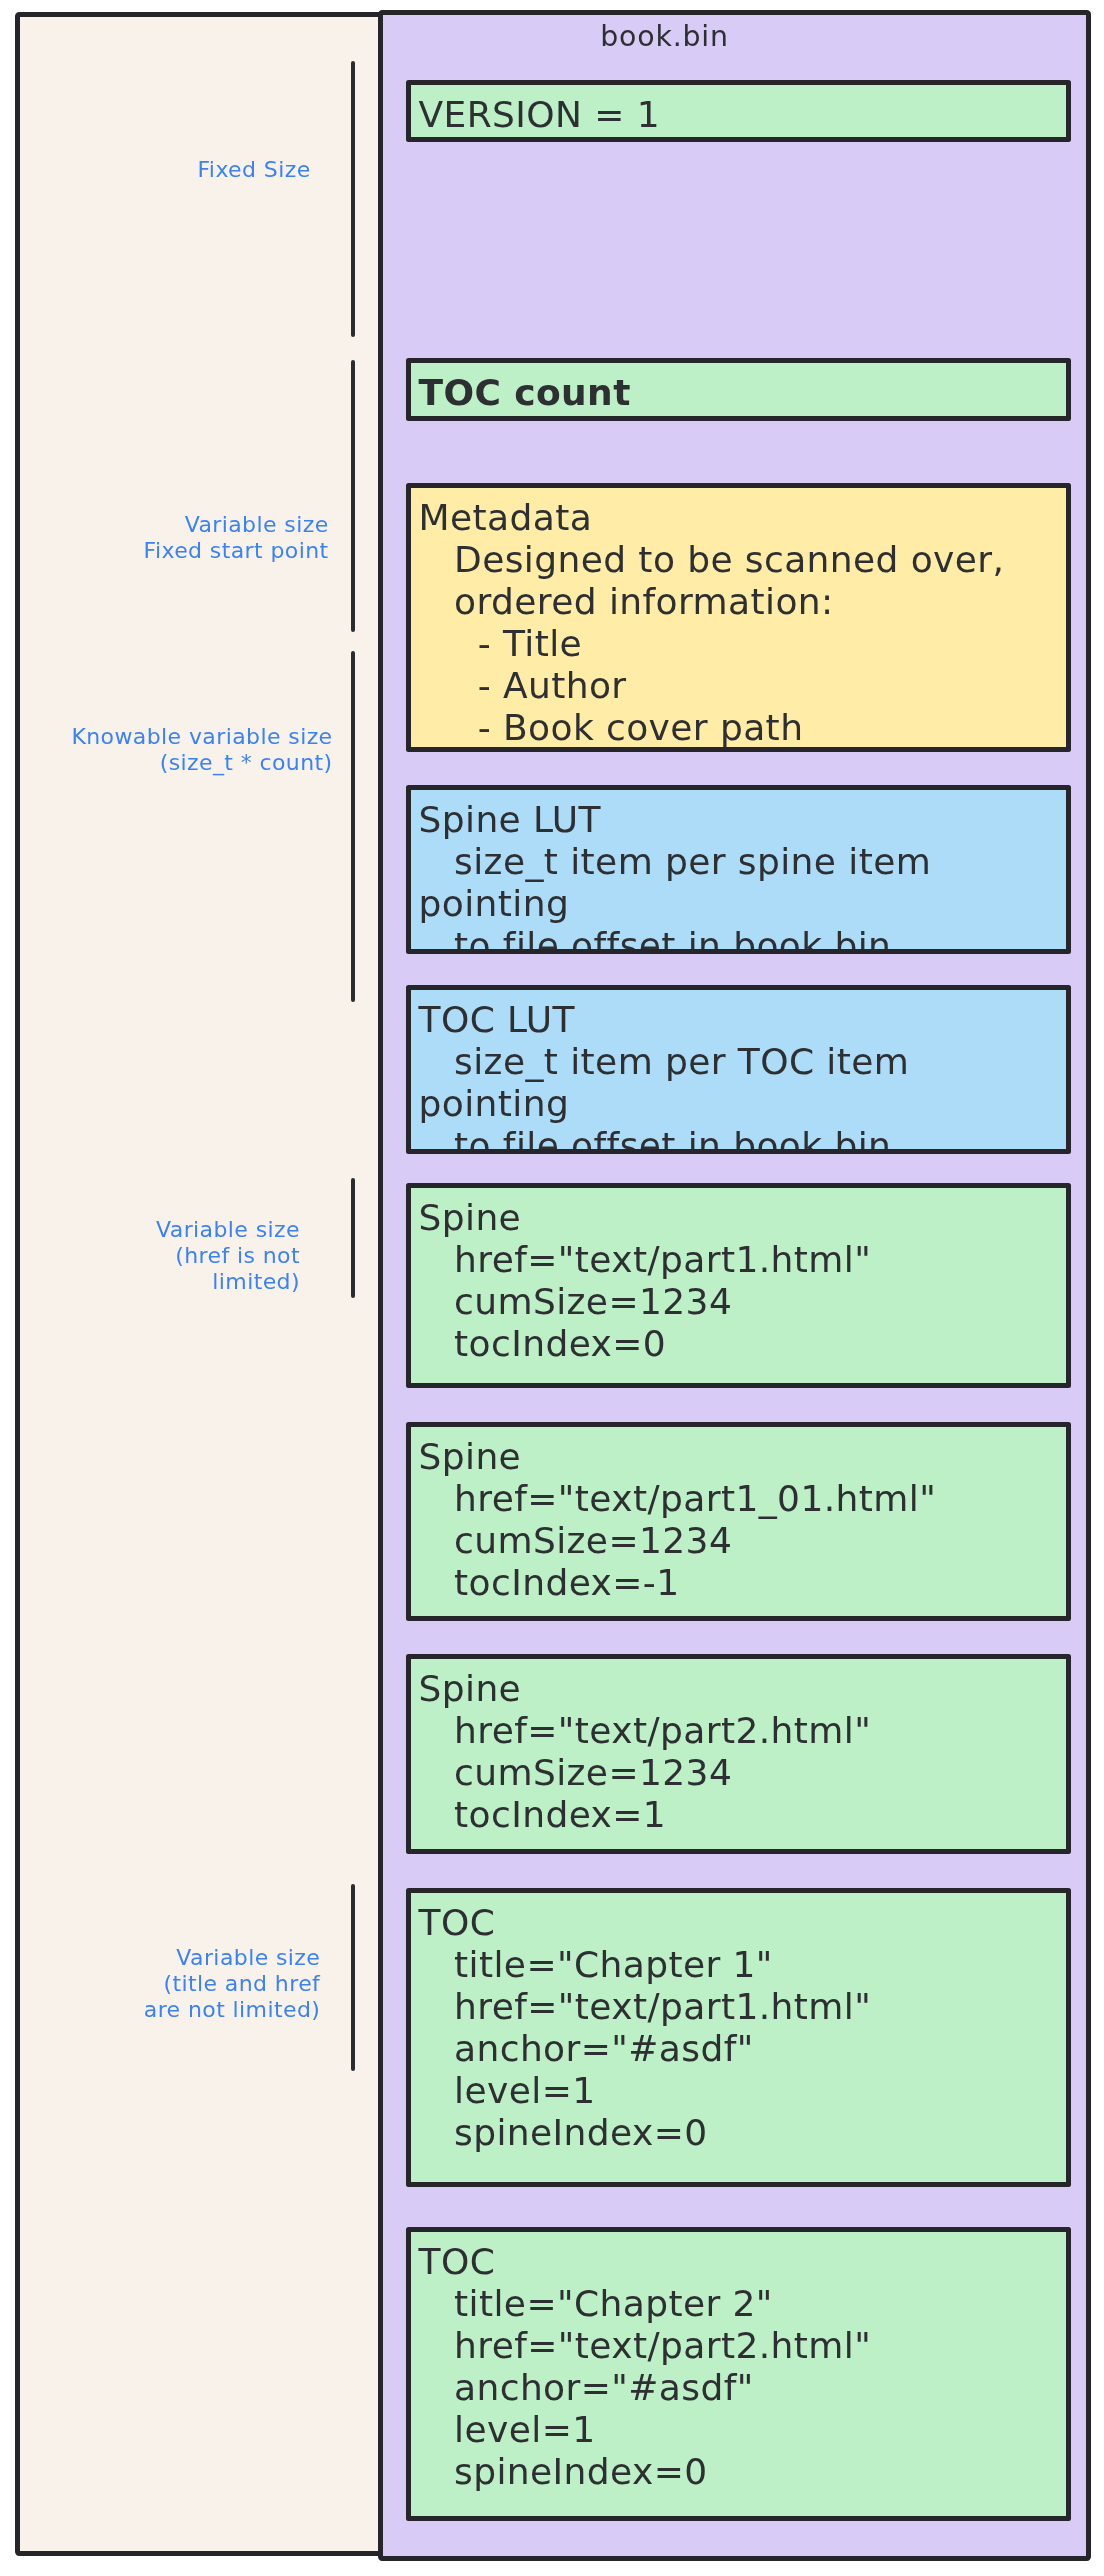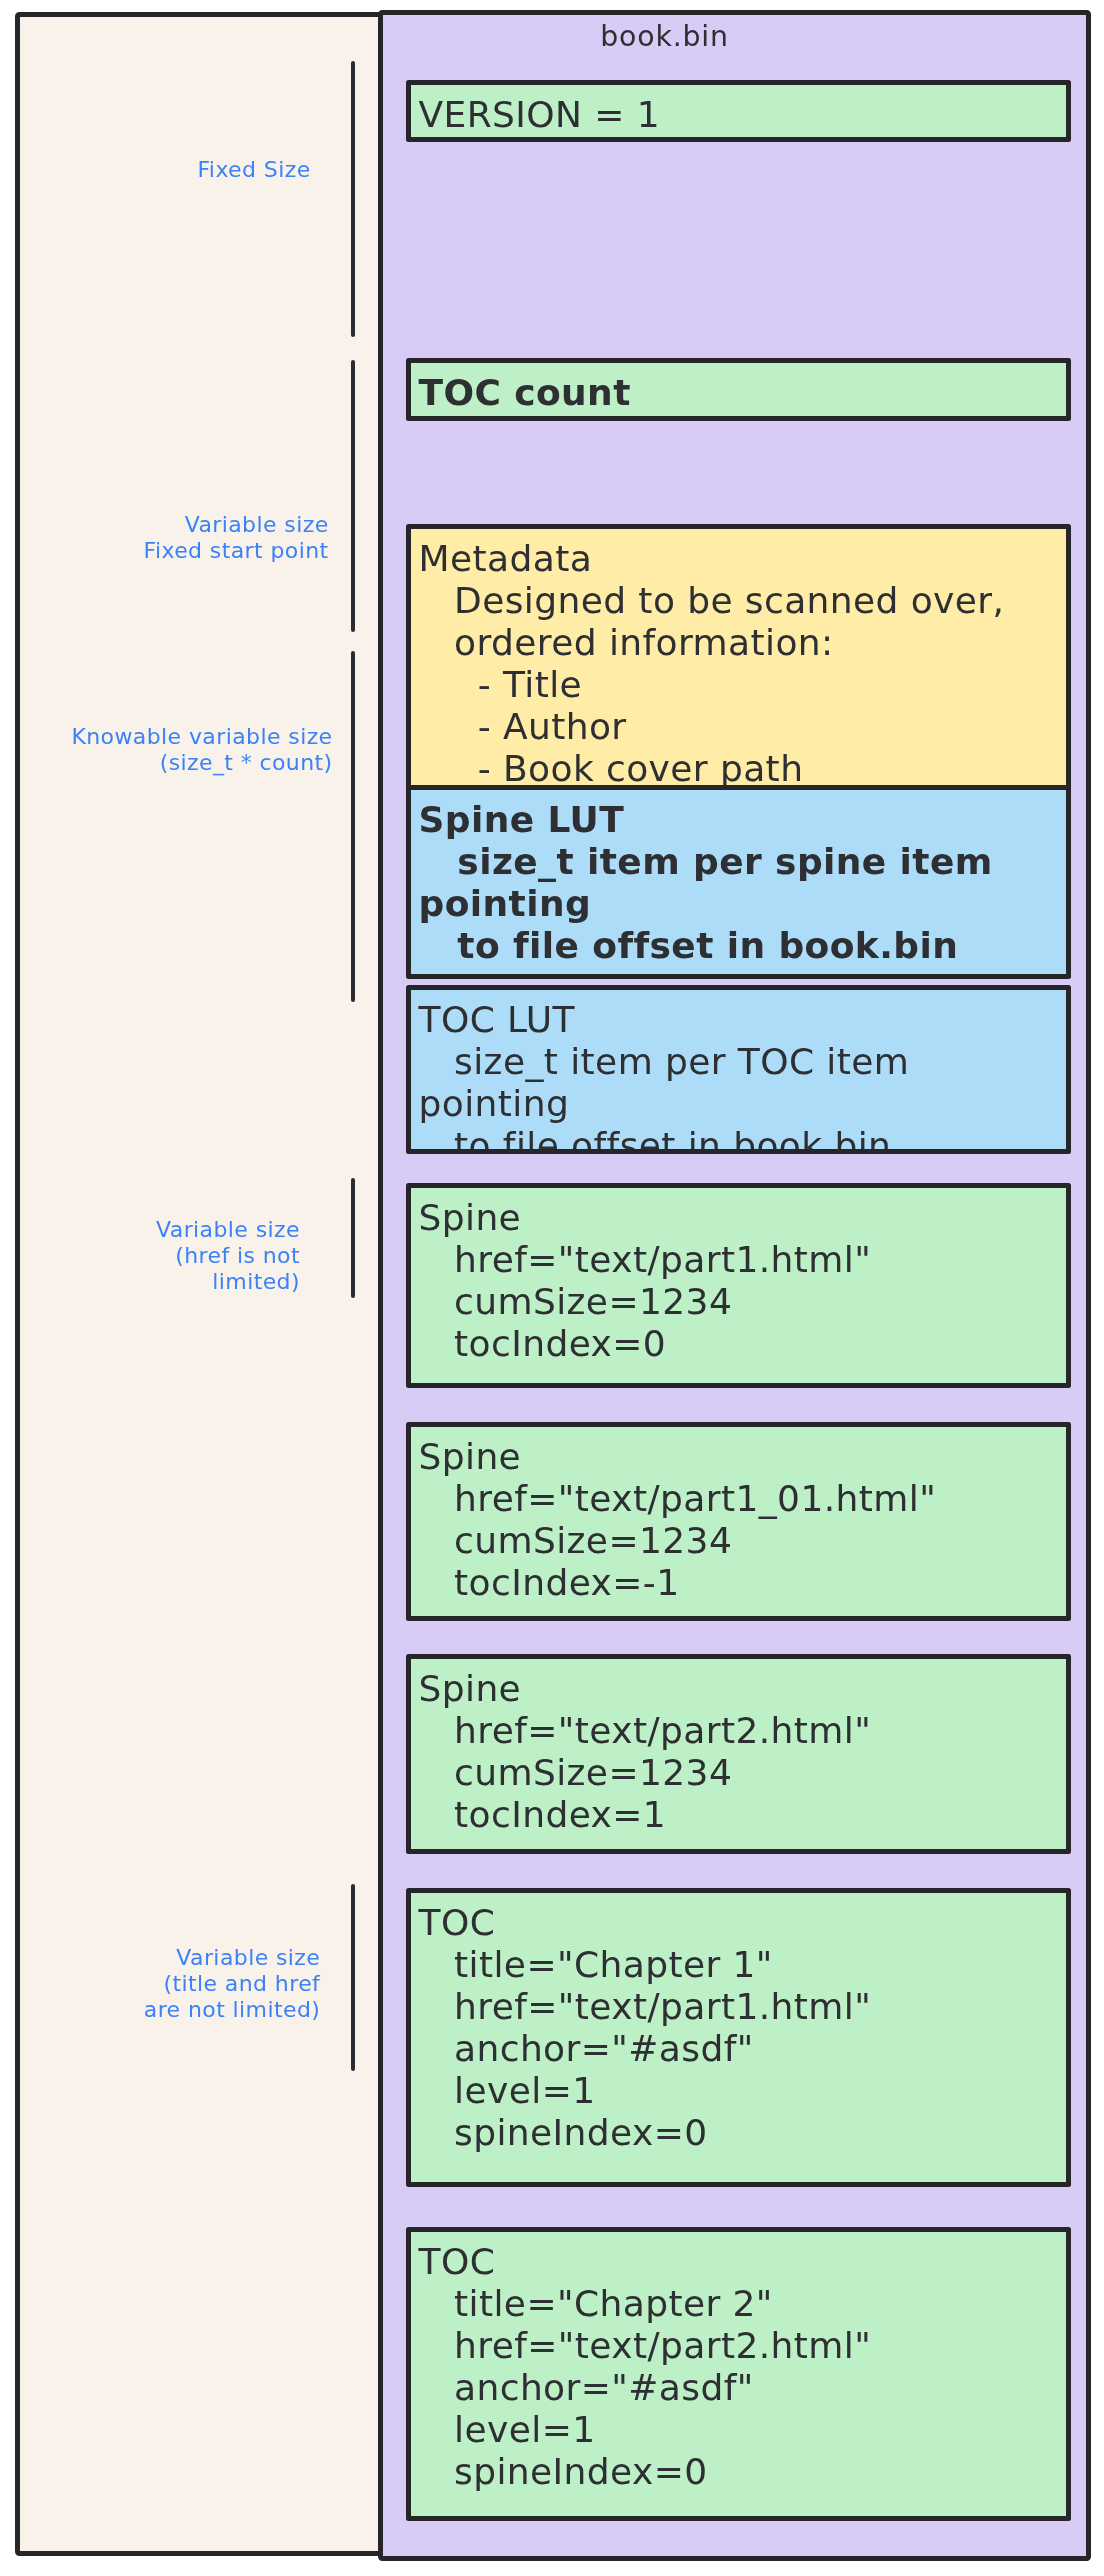--- a/index.html
+++ b/index.html
@@ -98,27 +98,27 @@
 are not limited)</div>
 
   <div class="bracket" style="top:61px;   height:276px;"></div>
   <div class="bracket" style="top:360px;  height:272px;"></div>
   <div class="bracket" style="top:651px;  height:351px;"></div>
   <div class="bracket" style="top:1178px; height:120px;"></div>
   <div class="bracket" style="top:1884px; height:187px;"></div>
 
   <div class="bin-box green" style="top:80px;   height:62px;">VERSION = 1</div>
   <div class="bin-box green" style="top:358px;  height:63px;font-weight:bold;">TOC count</div>
-  <div class="bin-box yellow" style="top:483px;  height:269px;margin-top:41px;">Metadata
+  <div class="bin-box yellow" style="top:483px;  height:269px;">Metadata
    Designed to be scanned over,
    ordered information:
      - Title
      - Author
      - Book cover path</div>
-  <div class="bin-box blue" style="top:785px;  height:194px;font-weight:bold;">Spine LUT
+  <div class="bin-box blue" style="top:785px;  height:169px;">Spine LUT
    size_t item per spine item pointing
    to file offset in book.bin</div>
   <div class="bin-box blue" style="top:985px; height:169px;">TOC LUT
    size_t item per TOC item pointing
    to file offset in book.bin</div>
   <div class="bin-box green" style="top:1183px; height:205px;">Spine
    href="text/part1.html"
    cumSize=1234
    tocIndex=0</div>
   <div class="bin-box green" style="top:1422px; height:199px;">Spine

